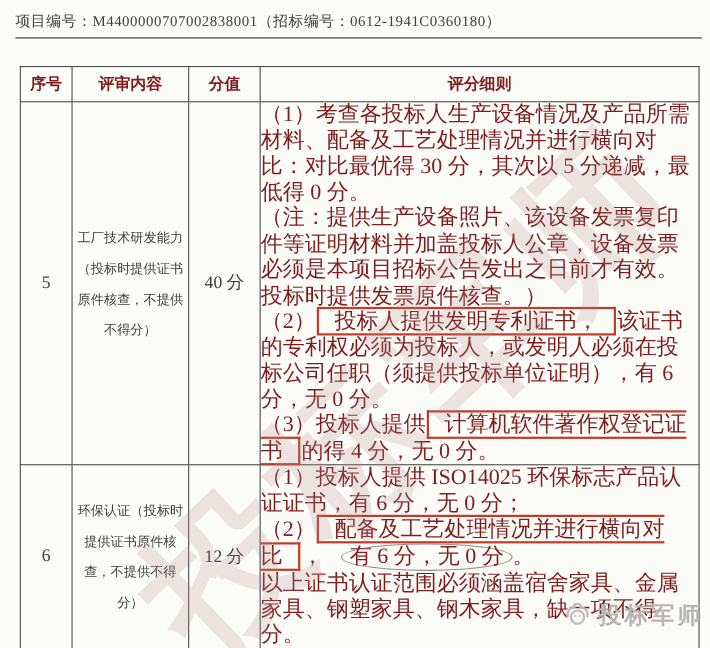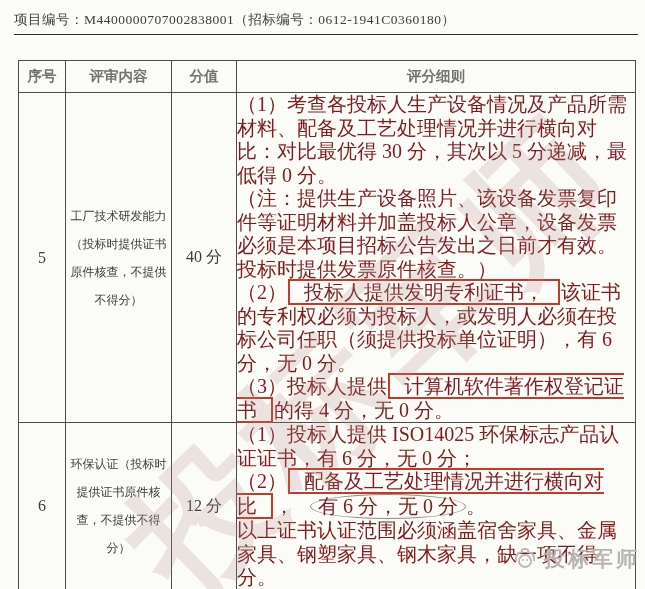--- a/index.html
+++ b/index.html
@@ -30,21 +30,21 @@
   table.eval{
     position:absolute;top:60px;left:18px;width:617px;
     border-collapse:collapse;table-layout:fixed;
     z-index:2;background:transparent;
   }
   table.eval th, table.eval td{
     border:1.5px solid #4c4c4c;
     padding:0;
     vertical-align:middle;
   }
-  th{font-size:14.5px;font-weight:bold;color:#737373;height:31px;margin-top:48px;}
+  th{font-size:14.5px;font-weight:bold;color:#7f1d1d;height:31px;margin-top:48px;}
   td.c-no{ text-align:center;font-size:16px; }
   td.c-content{ text-align:center;font-size:12px;line-height:28px;padding:0 9px;margin-left:48px; }
   td.c-score{ text-align:center;font-size:16px; }
   td.c-details{ vertical-align:top;padding:4px 8px 4px 8px; }
   td.c-details p{ margin:0;font-size:20px;line-height:23.5px;text-align:left;color:#7f1d1d; }
   .r6 p{ font-size:15px;line-height:24px; }
   .rbox{
     border:2.5px solid #c23a28;
     padding:0 14px;
     margin:15px 1px;

